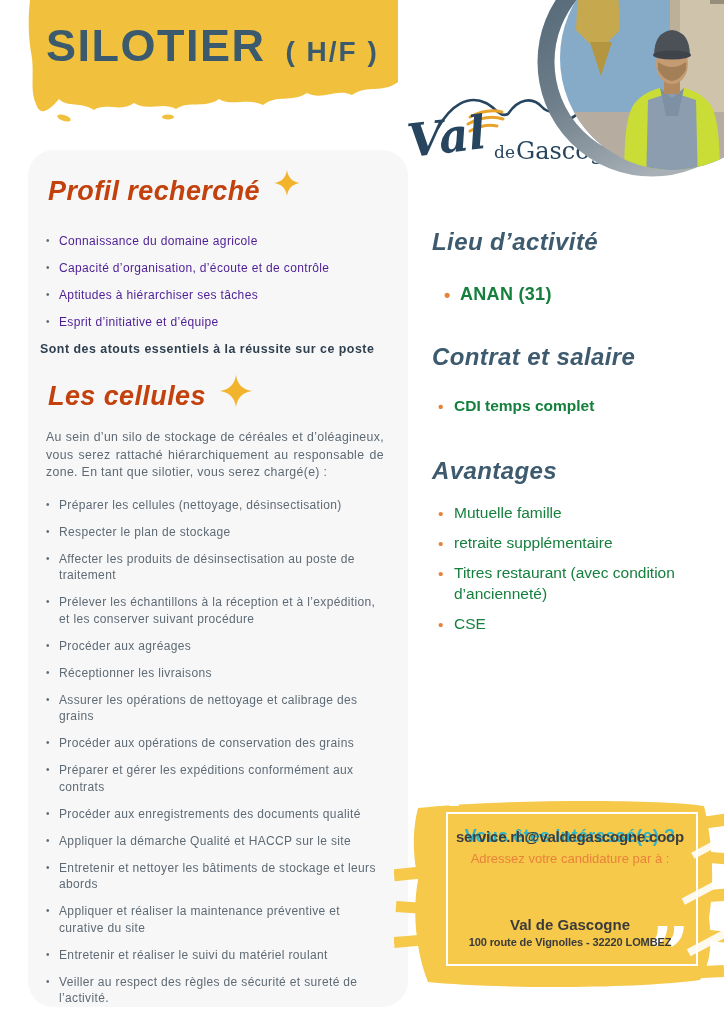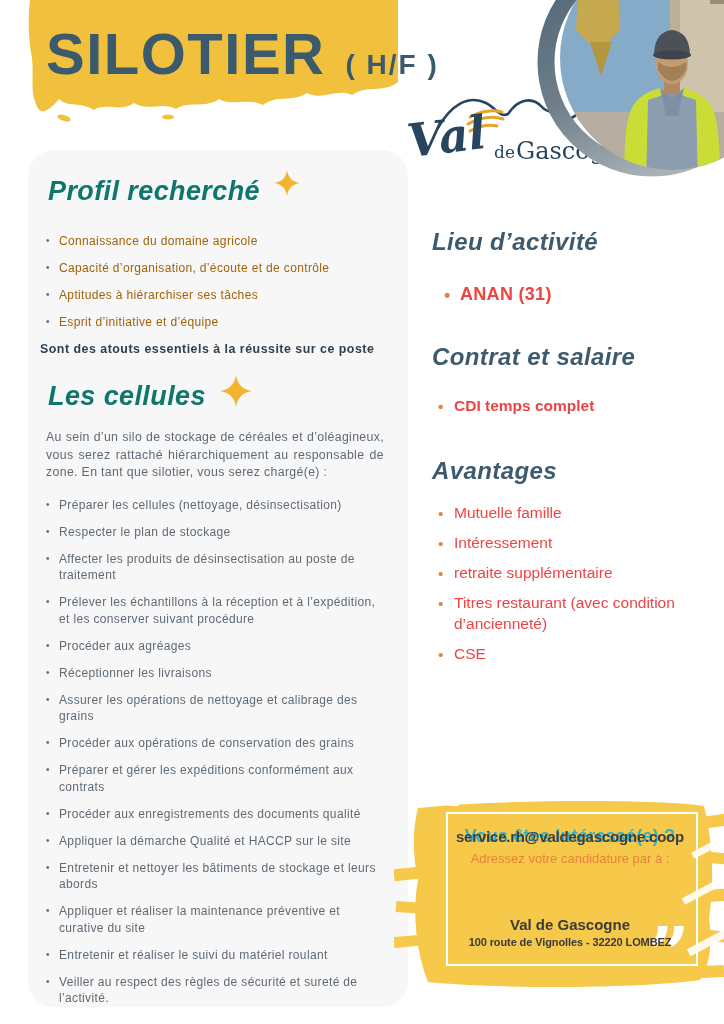--- a/index.html
+++ b/index.html
@@ -8,39 +8,39 @@
     background:#ffffff;overflow:hidden;
     font-family:"Liberation Sans", sans-serif;
   }
   .abs{position:absolute;}
 
   
   .title-wrap{
     left:46px;top:20px;display:flex;align-items:baseline;
     color:#3B5A6D;z-index:3;
   }
-  .title-main{font-size:58px;font-weight:800;letter-spacing:1.5px;}
+  .title-main{font-size:45px;font-weight:800;letter-spacing:1.5px;}
   .title-suffix{font-size:28px;font-weight:800;margin-left:20px;letter-spacing:2px;}
 
   
   .panel{
     left:28px;top:150px;width:380px;height:857px;
     background:#F7F7F8;border-radius:26px;
     box-sizing:border-box;padding:26px 24px 0 12px;
     z-index:1;
   }
   .h-big{
     display:flex;align-items:flex-start;gap:14px;
     margin:0 0 12px 8px;
     font-size:27px;font-style:italic;font-weight:bold;
-    color:#0f766e;letter-spacing:0.4px;
+    color:#c2410c;letter-spacing:0.4px;
   }
   .h-big .spark{margin-top:-6px;}
   .plist{list-style:none;margin:26px 0 0 6px;padding:0;
-    font-size:12px;color:#a16207;letter-spacing:0.35px;}
+    font-size:12px;color:#4c1d95;letter-spacing:0.35px;}
   .plist li{position:relative;padding-left:13px;margin-bottom:11px;line-height:16px;}
   .plist li::before{content:"•";position:absolute;left:0;top:0;font-size:10px;color:#5E6A74;}
   .note{
     margin:8px 0 24px 0;font-size:12.4px;font-weight:bold;
     color:#2E3F4E;letter-spacing:0.5px;line-height:1.3;
   }
   .intro{
     margin:17px 0 0 6px;font-size:12.3px;color:#5E6A74;
     letter-spacing:0.35px;line-height:17.5px;text-align:justify;
   }
@@ -48,21 +48,21 @@
     font-size:12px;color:#5E6A74;letter-spacing:0.35px;}
   .mlist li{position:relative;padding-left:13px;margin-bottom:10.5px;line-height:16.5px;}
   .mlist li::before{content:"•";position:absolute;left:0;top:0;font-size:10px;color:#5E6A74;}
 
   
   .rightcol{left:432px;top:228px;width:278px;z-index:1;}
   .h-right{
     margin:0;font-size:24px;font-style:italic;font-weight:bold;
     color:#3D5A6E;letter-spacing:0.4px;
   }
-  .olist{list-style:none;padding:0;margin:0;color:#ef4444;}
+  .olist{list-style:none;padding:0;margin:0;color:#15803d;}
   .olist li{position:relative;padding-left:16px;}
   .olist li::before{content:"•";position:absolute;left:0;top:1px;color:#E8823B;}
   .lieu-list{margin:28px 0 0 12px;}
   .lieu-list li{font-size:18px;font-weight:bold;letter-spacing:0.3px;}
   .h-contrat{margin-top:38px;}
   .cdi-list{margin:26px 0 0 6px;}
   .cdi-list li{font-size:15.5px;font-weight:bold;}
   .sal-list{margin:22px 0 0 6px;}
   .sal-list li{font-size:15.5px;line-height:1.55;}
   .h-avantages{margin-top:42px;}
@@ -207,21 +207,20 @@
     </ul>
 
     <h3 class="h-right h-contrat">Contrat et salaire</h3>
     <ul class="olist cdi-list">
       <li>CDI temps complet</li>
     </ul>
 
     <h3 class="h-right h-avantages">Avantages</h3>
     <ul class="olist av-list">
       <li>Mutuelle famille</li>
-      <li>Intéressement</li>
       <li>retraite supplémentaire</li>
       <li>Titres restaurant (avec condition d’ancienneté)</li>
       <li>CSE</li>
     </ul>
   </div>
 
   <svg class="abs" style="left:394px;top:790px;z-index:2;" width="330" height="238" viewBox="0 0 330 238">
     <g fill="#F6C94B">
       <path d="M24,18 C90,10 260,8 310,16 C318,48 321,90 315,128 C319,156 315,176 306,190
                C230,200 90,198 34,192 C22,162 18,122 24,90 C17,58 20,34 24,18 Z"></path>

